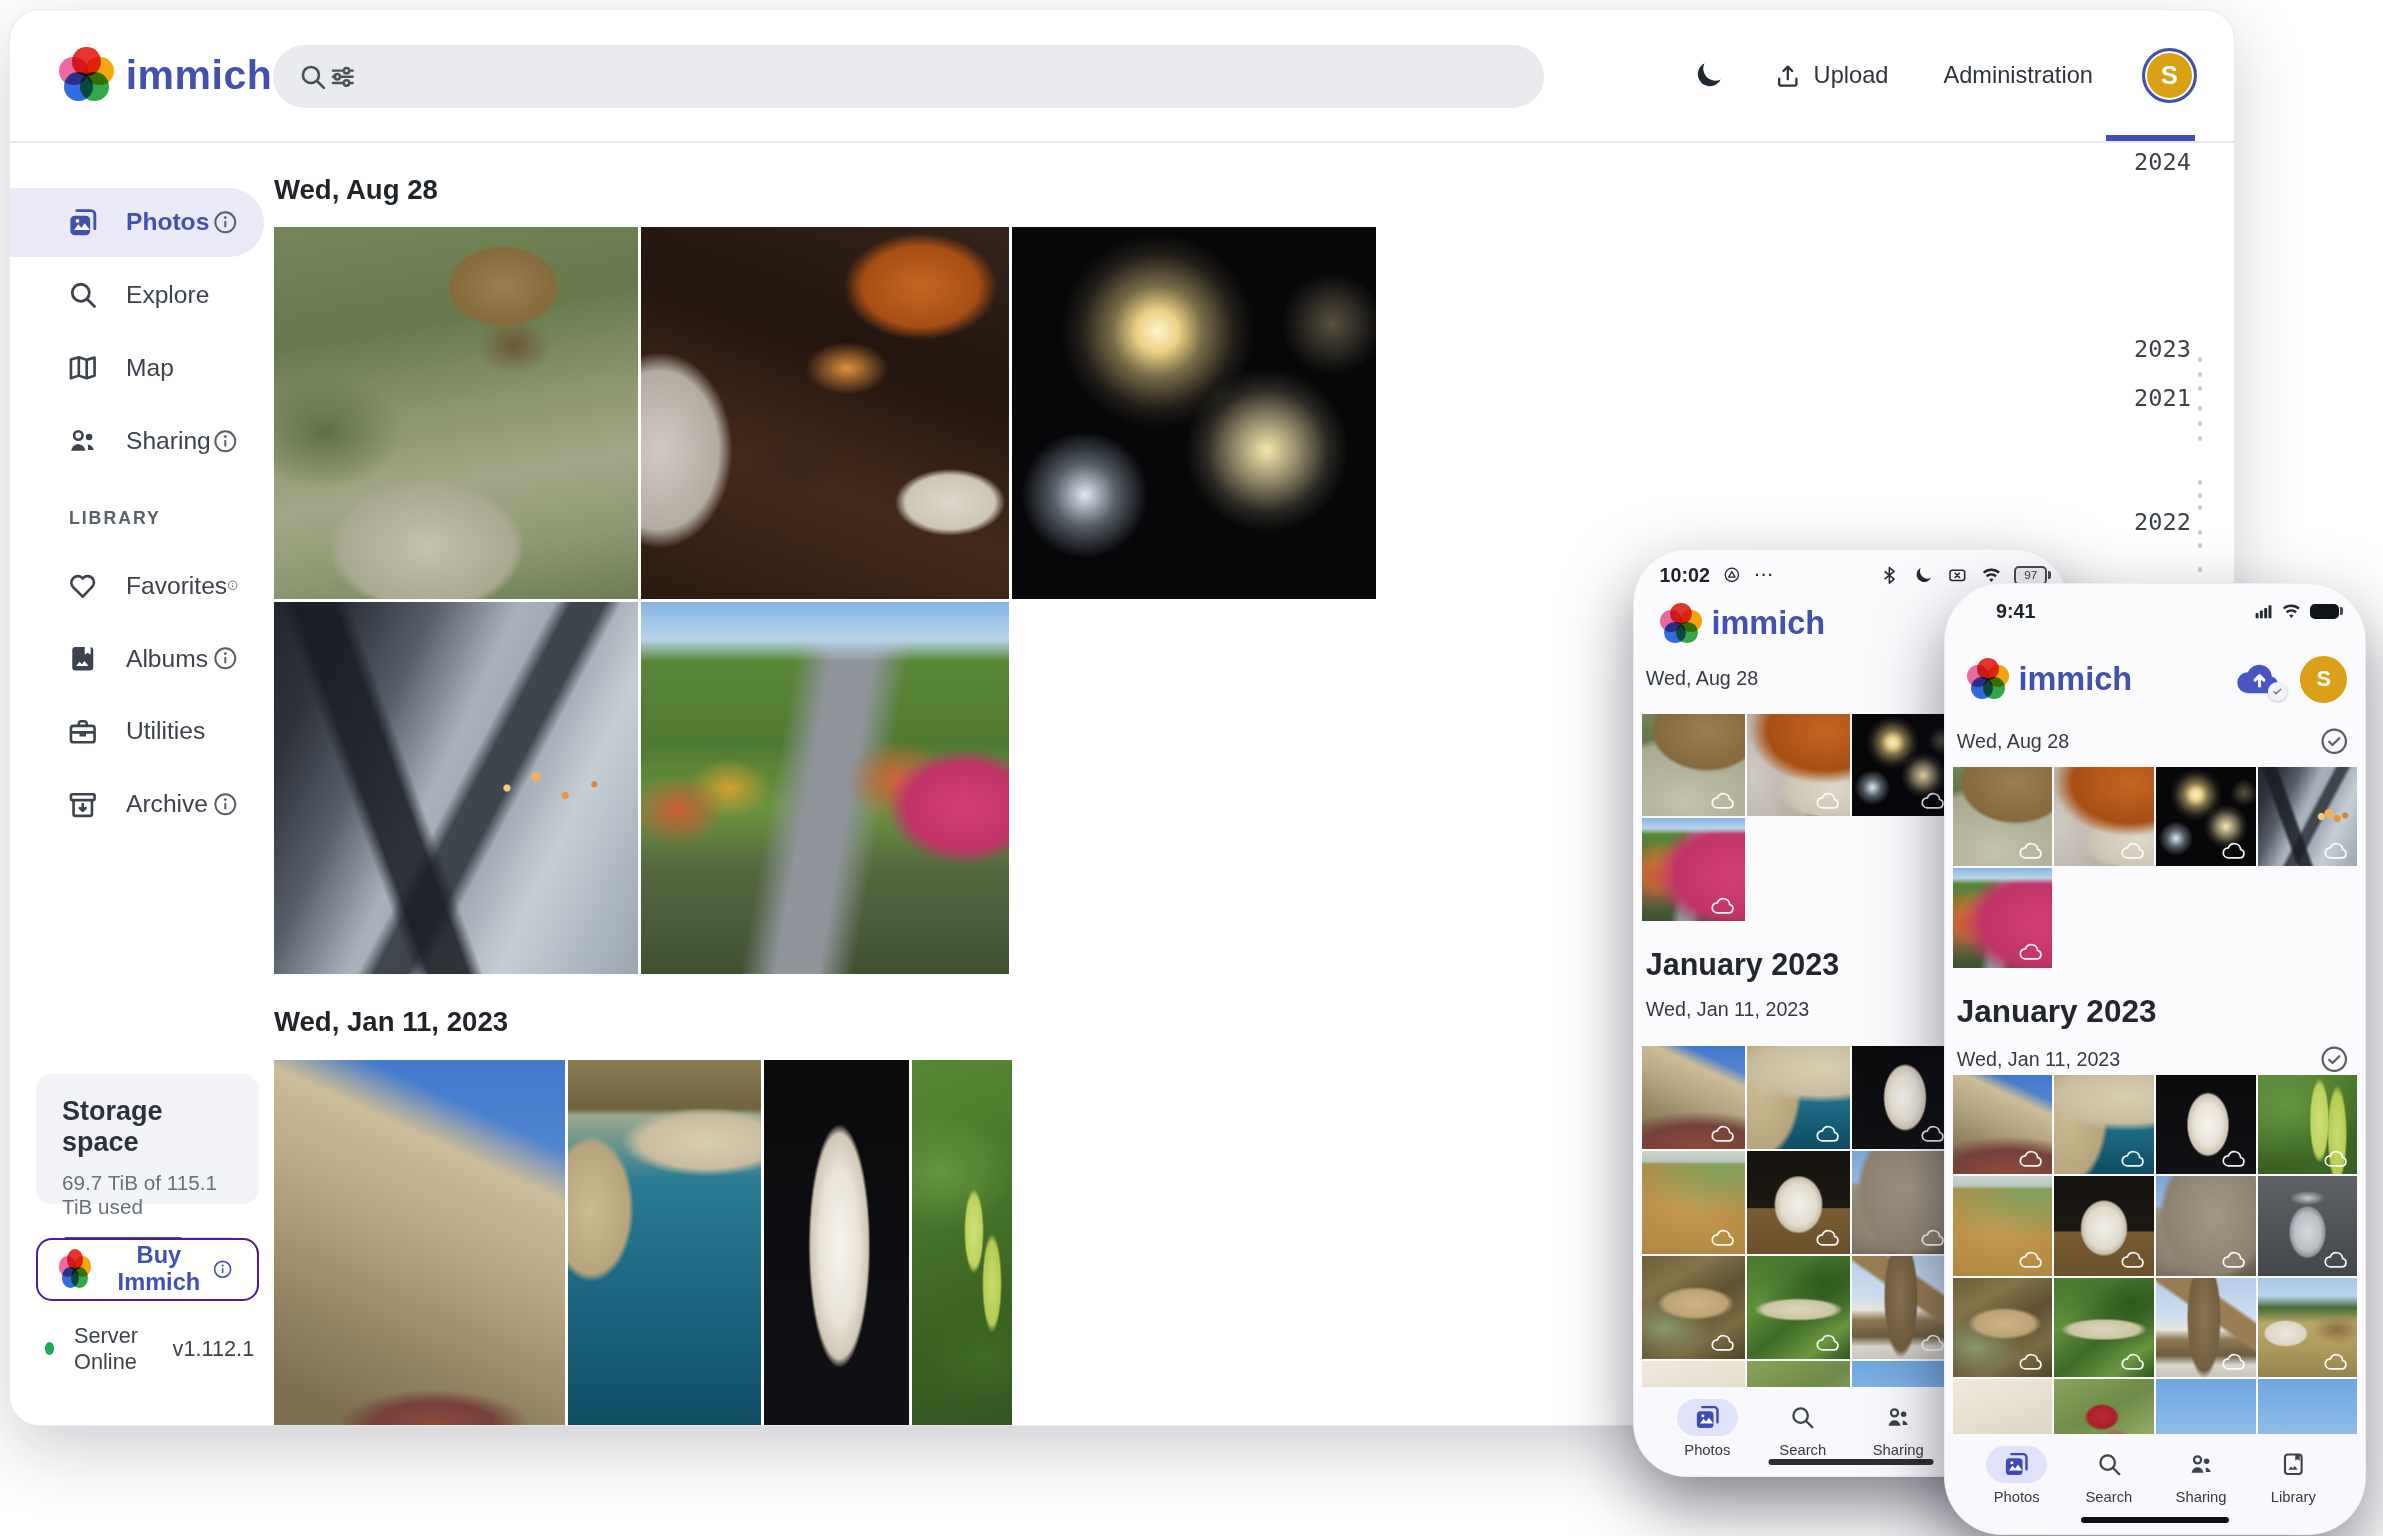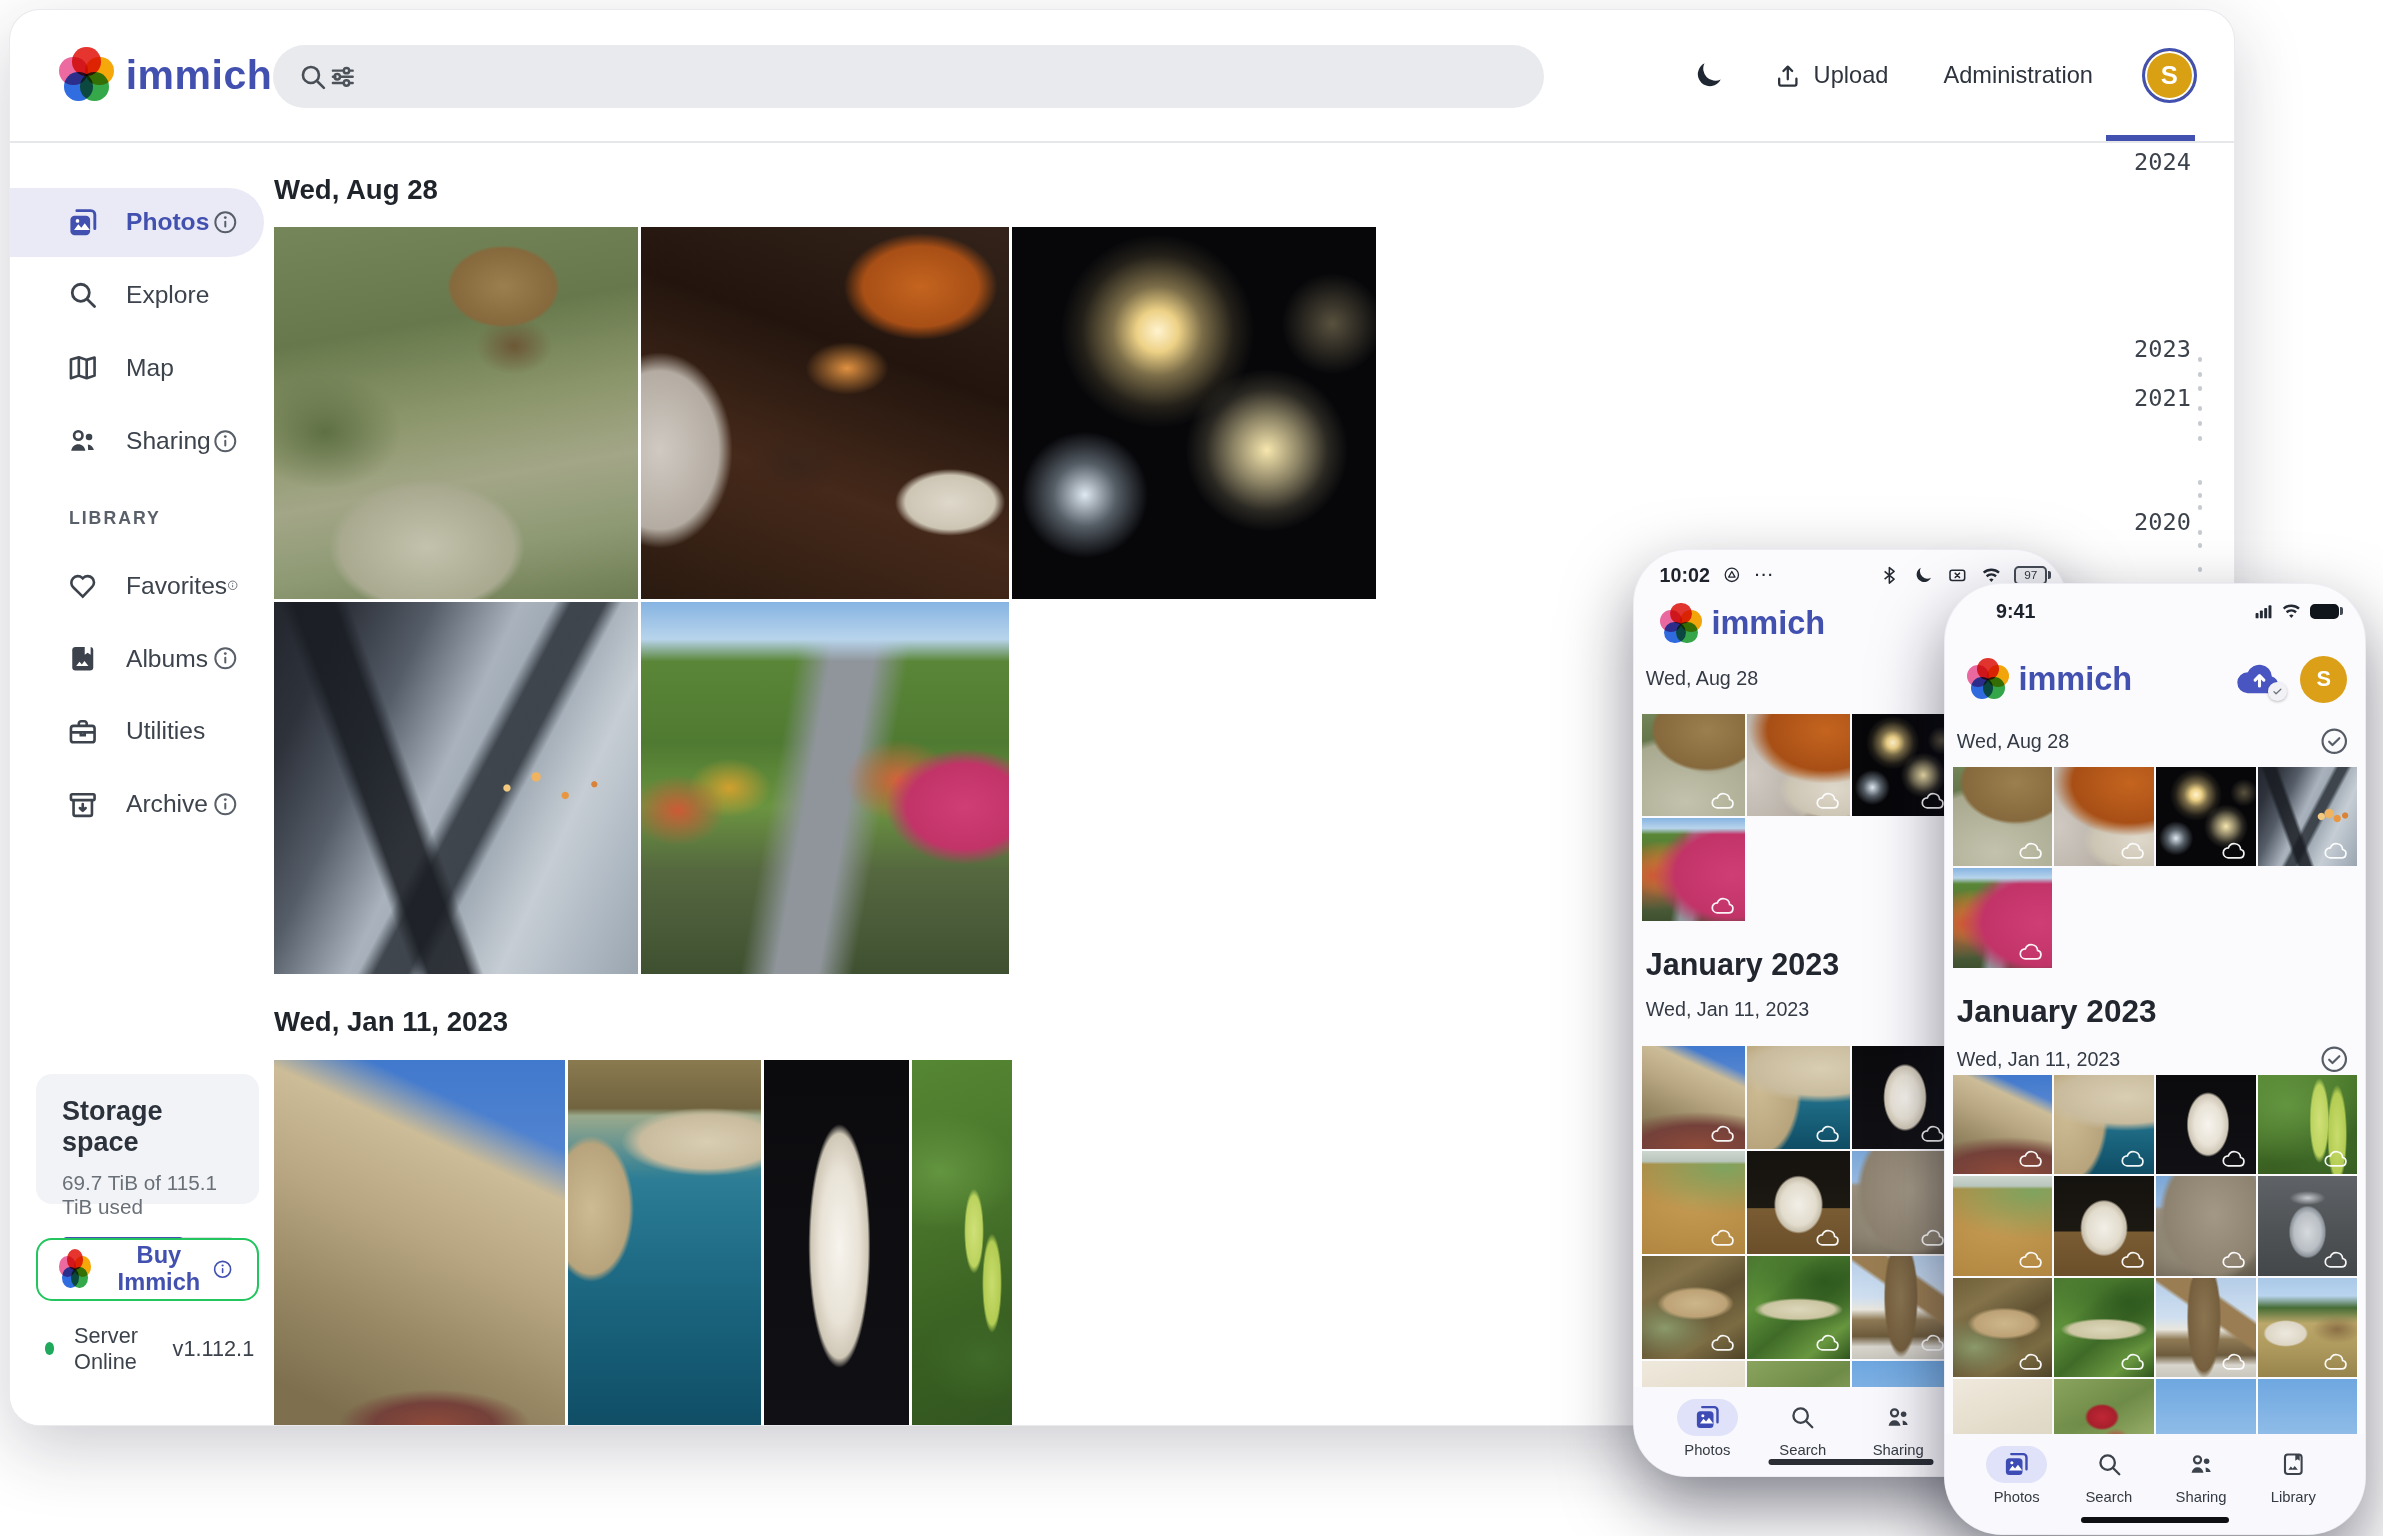--- a/index.html
+++ b/index.html
@@ -44,21 +44,21 @@
   .side-item .info{margin-left:auto;margin-right:25.6px;}
   .info{width:26.6px;height:26.6px;color:#585f68;display:inline-block;cursor:pointer;}
   .side-heading{margin:33px 0 21.7px 59px;font-size:17.7px;font-weight:bold;letter-spacing:2px;color:#596069;}
 
   .storage-card{position:absolute;left:26.6px;right:16.7px;top:931px;height:130px;background:#f2f3f6;border-radius:15.8px;padding:21.7px 25.6px;}
   .st-title{font-size:27px;font-weight:bold;color:#2c323b;}
   .st-usage{margin-top:13.8px;font-size:20.7px;color:#6a7078;}
   .st-bar{margin-top:17.7px;height:8.9px;border-radius:4.9px;background:#dcdee3;overflow:hidden;}
   .st-bar i{display:block;height:100%;background:#4250af;border-radius:4.9px;}
 
-  .buy{position:absolute;left:26.6px;right:16.7px;top:1095px;height:63px;background:#fff;border:2px solid #22c55e;border-radius:15.8px;
+  .buy{position:absolute;left:26.6px;right:16.7px;top:1095px;height:63px;background:#fff;border:2px solid #4c1d95;border-radius:15.8px;
     display:flex;align-items:center;padding:0 21.7px;cursor:pointer;font-family:inherit;}
   .buy .buy-label{margin-left:15.8px;font-size:23.6px;font-weight:bold;color:#4250af;}
   .buy .info{margin-left:auto;margin-right:2px;color:#4250af;}
 
   .server-row{position:absolute;left:35px;right:21.7px;top:1180px;display:flex;align-items:center;}
   .sdot{width:12.8px;height:12.8px;border-radius:50%;background:#1fa95c;}
   .sstatus{margin-left:19.7px;font-size:21.7px;color:#3c424b;}
   .sversion{margin-left:auto;font-size:21.7px;color:#3c424b;}
 
   
@@ -455,21 +455,21 @@
           </div>
       </section>
     </main>
 
     <div class="scrubber">
       <div class="scrub-indicator"></div>
       <div class="year-current">2024</div>
       <div>
           <div class="tl-year" style="top: 325px;">2023</div>
           <div class="tl-year" style="top: 374px;">2021</div>
-          <div class="tl-year" style="top: 498px;">2020</div>
+          <div class="tl-year" style="top: 498px;">2022</div>
           <i class="tl-dot" style="top: 347px;"></i>
           <i class="tl-dot" style="top: 362px;"></i>
           <i class="tl-dot" style="top: 376px;"></i>
           <i class="tl-dot" style="top: 396px;"></i>
           <i class="tl-dot" style="top: 411px;"></i>
           <i class="tl-dot" style="top: 426px;"></i>
           <i class="tl-dot" style="top: 470px;"></i>
           <i class="tl-dot" style="top: 483px;"></i>
           <i class="tl-dot" style="top: 495px;"></i>
           <i class="tl-dot" style="top: 520px;"></i>

